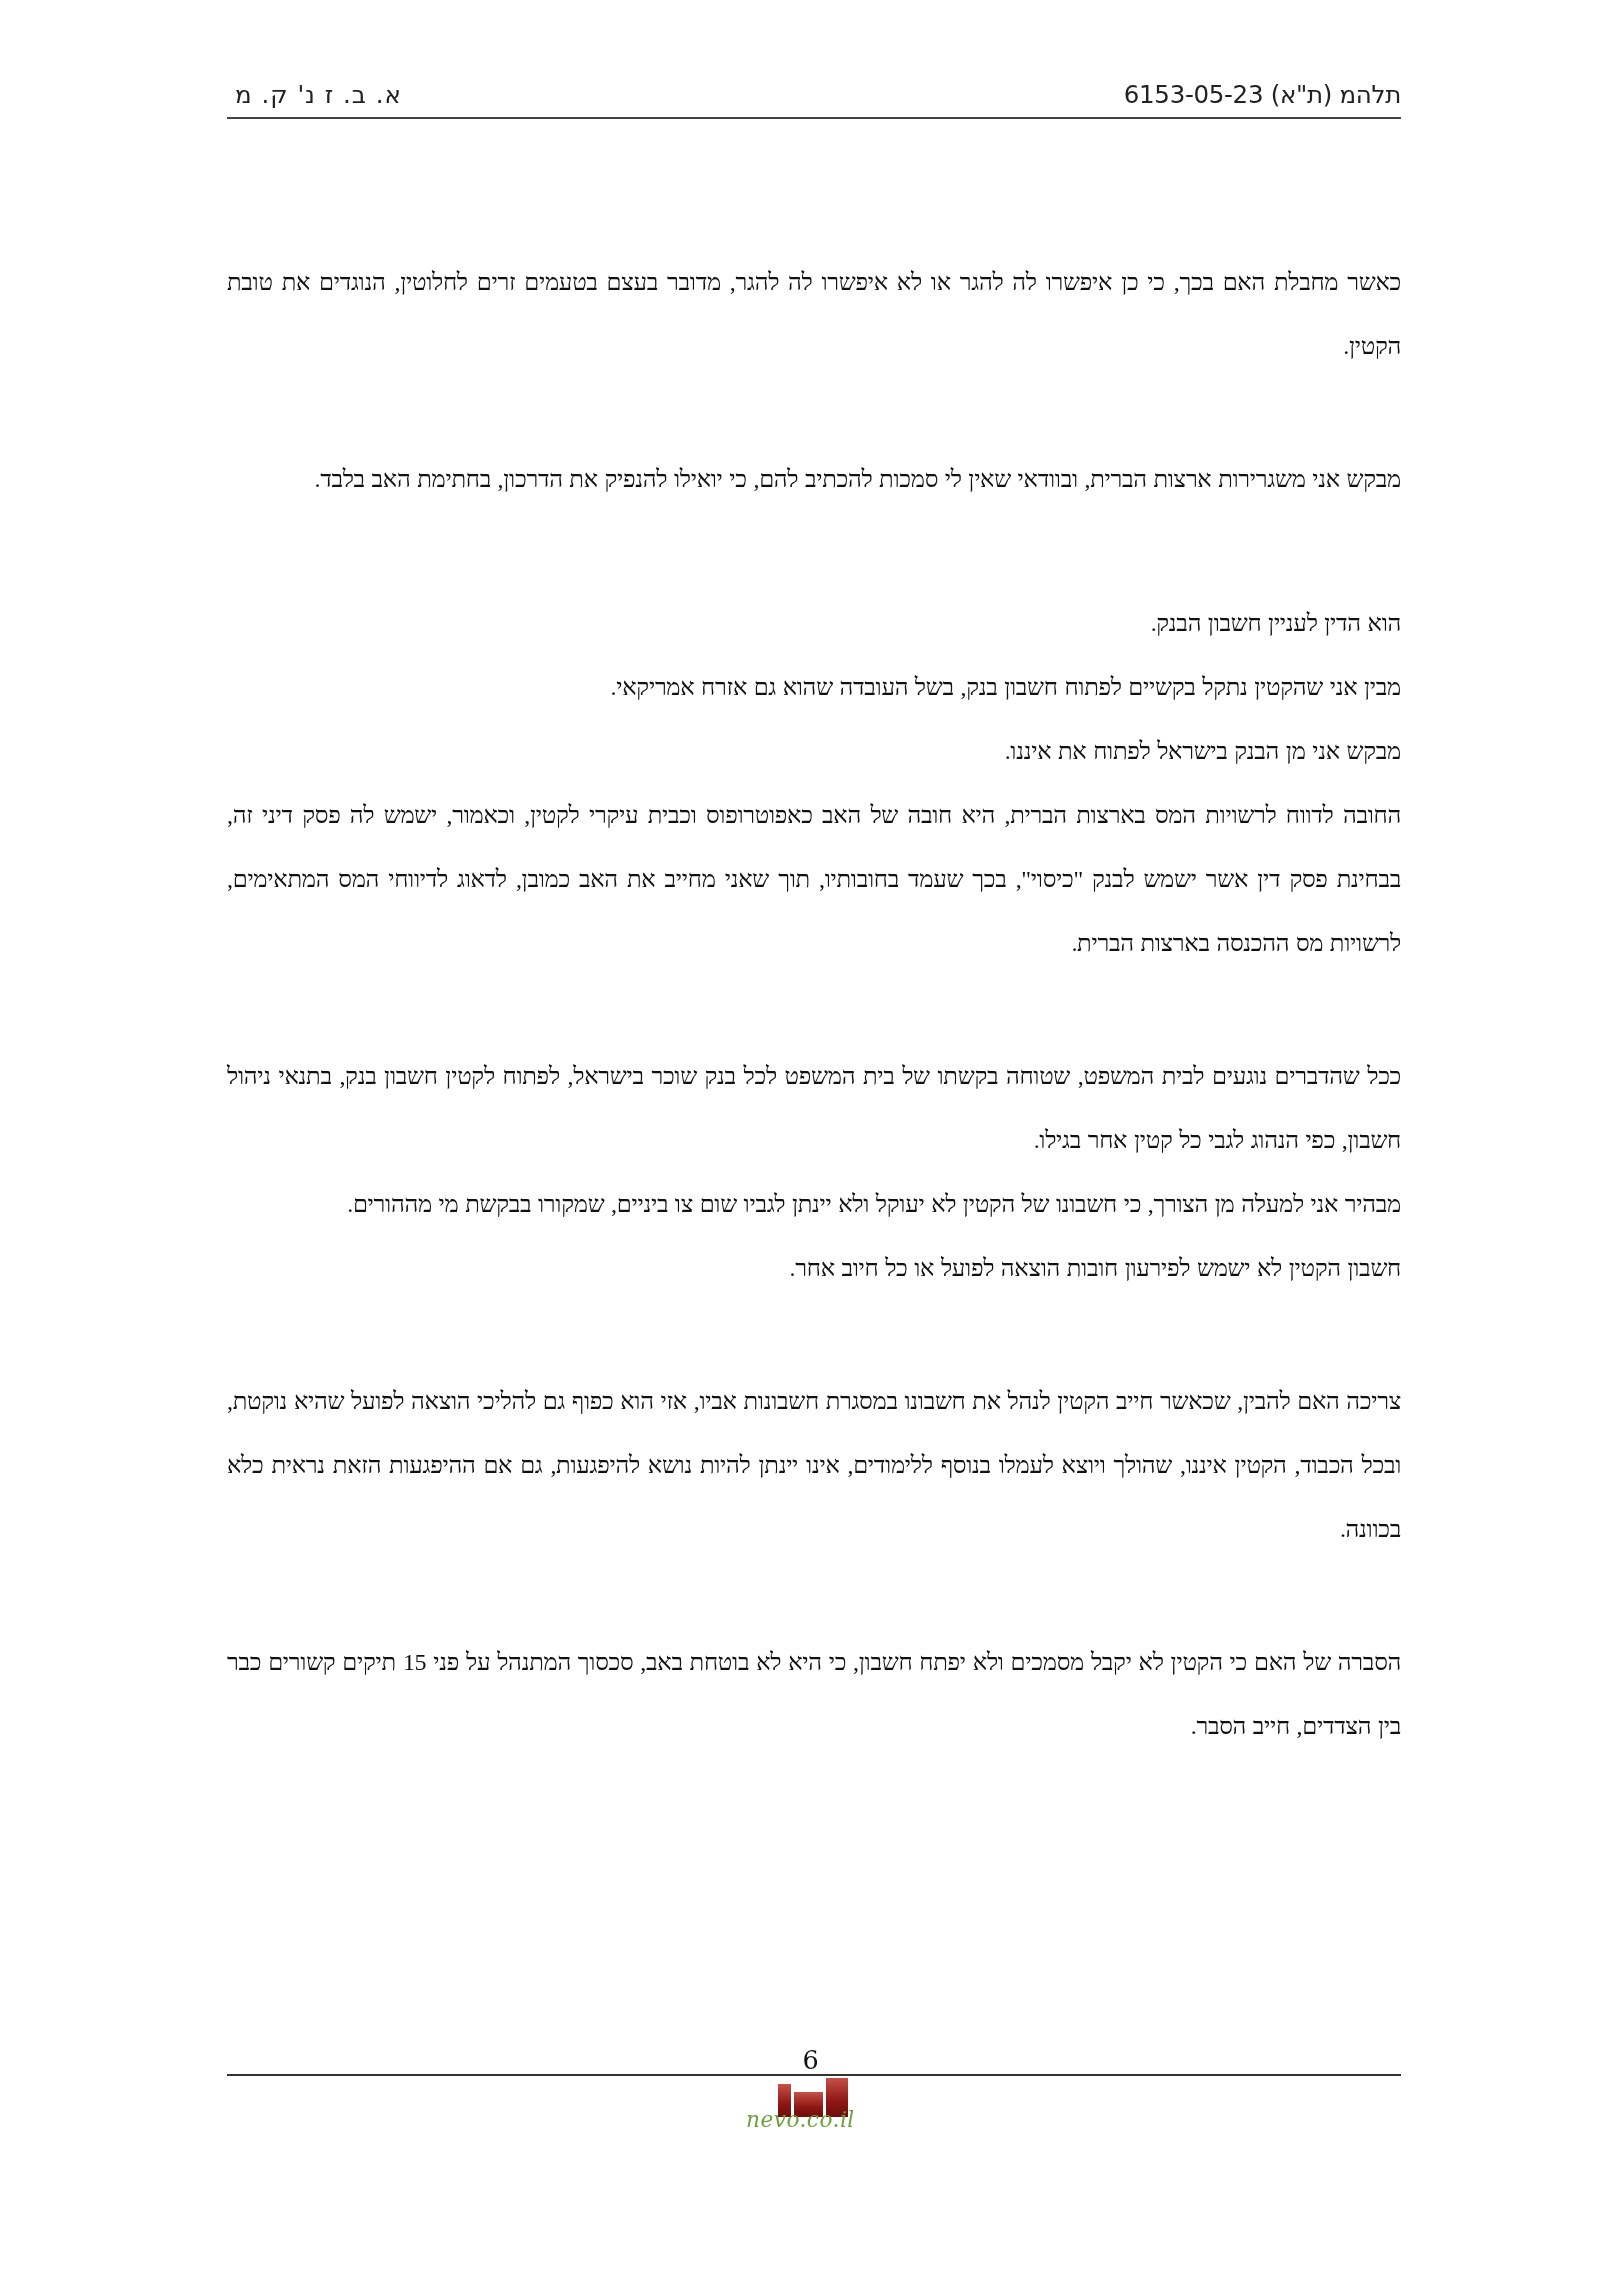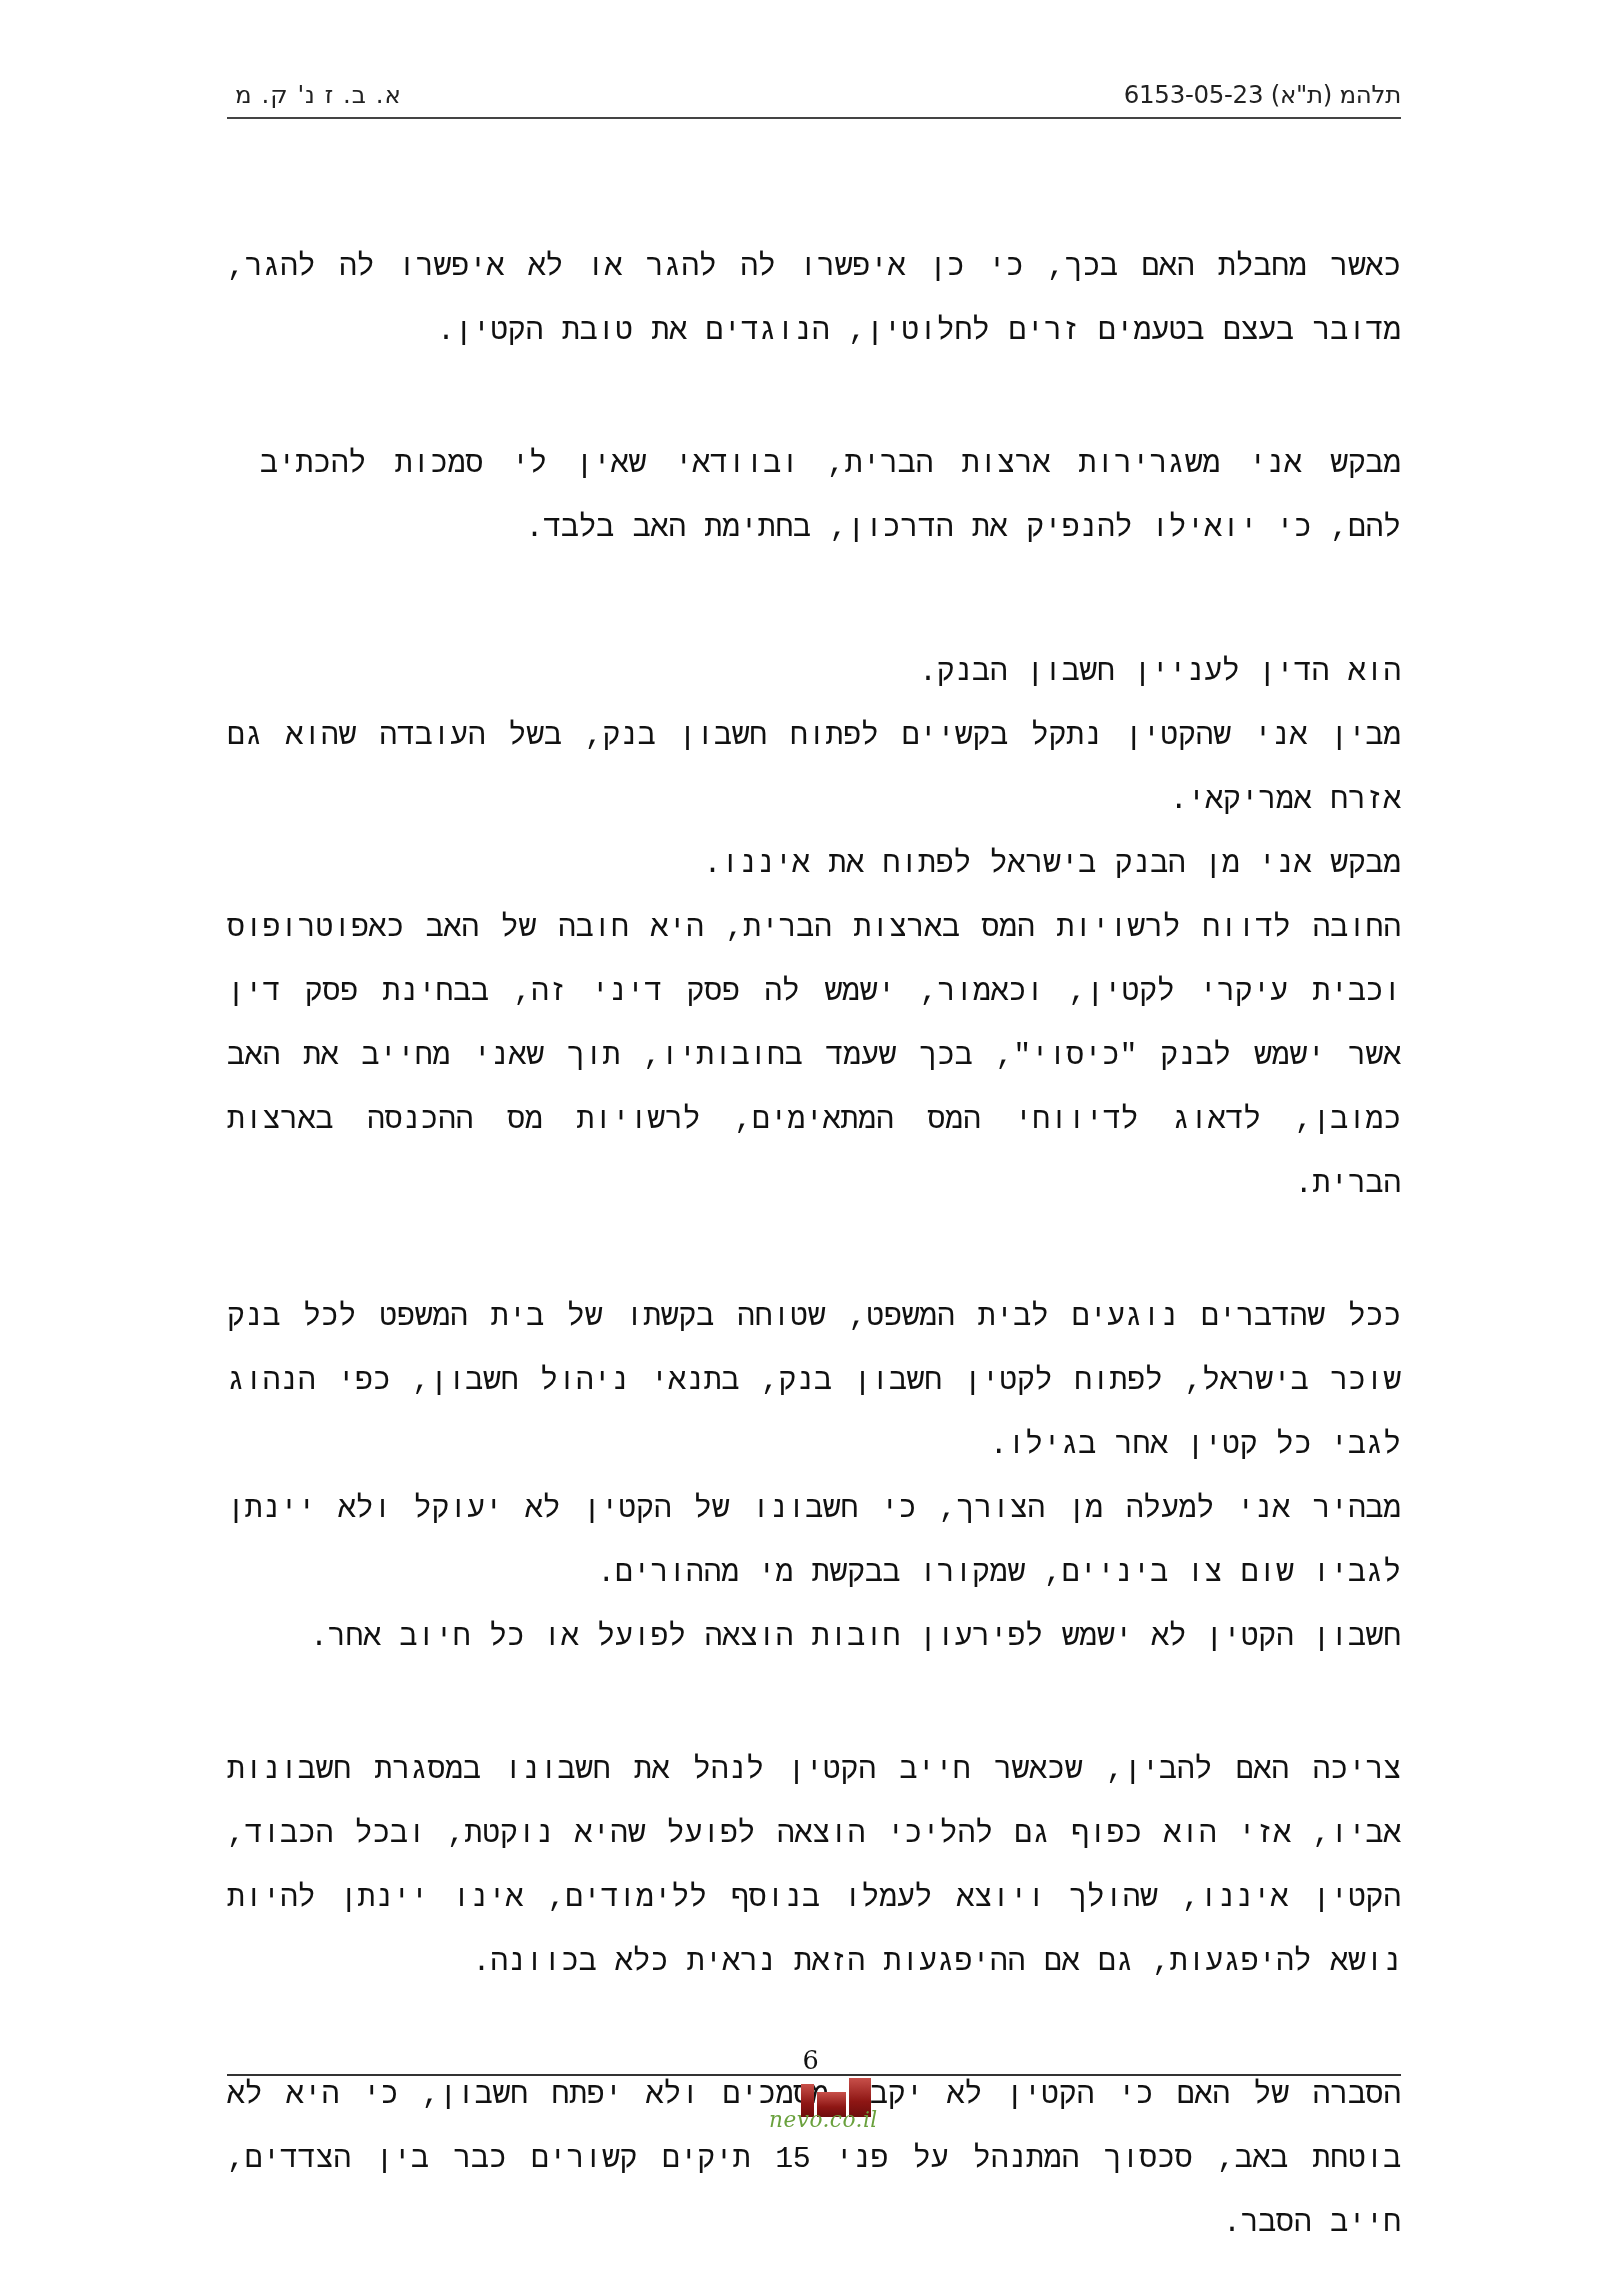--- a/index.html
+++ b/index.html
@@ -49,25 +49,25 @@
     left: 227px;
     width: 1174px;
     top: 117px;
     height: 2px;
     background: #444;
   }
   .body-text {
     position: absolute;
     left: 227px;
     width: 1174px;
-    top: 235px;
+    top: 250px;
     direction: rtl;
     text-align: justify;
-    font-family: Liberation Mono, monospace;
-    font-size: 30px;
+    font-family: Liberation Serif, serif;
+    font-size: 24px;
     line-height: 64px;
     letter-spacing: -0.3px;
     word-spacing: 1px;
   }
   .para {
     margin: 0;
     text-align-last: right;
   }
   .para.gap-after { margin-bottom: 69px; }
   .para.gap-after-lg { margin-bottom: 80px; margin-left: 33px; }
@@ -84,21 +84,21 @@
   .footer-rule {
     position: absolute;
     left: 227px;
     width: 1174px;
     top: 2074px;
     height: 2px;
     background: #333;
   }
   .logo {
     position: absolute;
-    left: 769px;
+    left: 746px;
     top: 2078px;
     width: 127px;
     height: 59px;
   }
   .logo .mark {
     position: absolute;
     left: 21.6px;
     top: 0;
     width: 80px;
     height: 39px;

